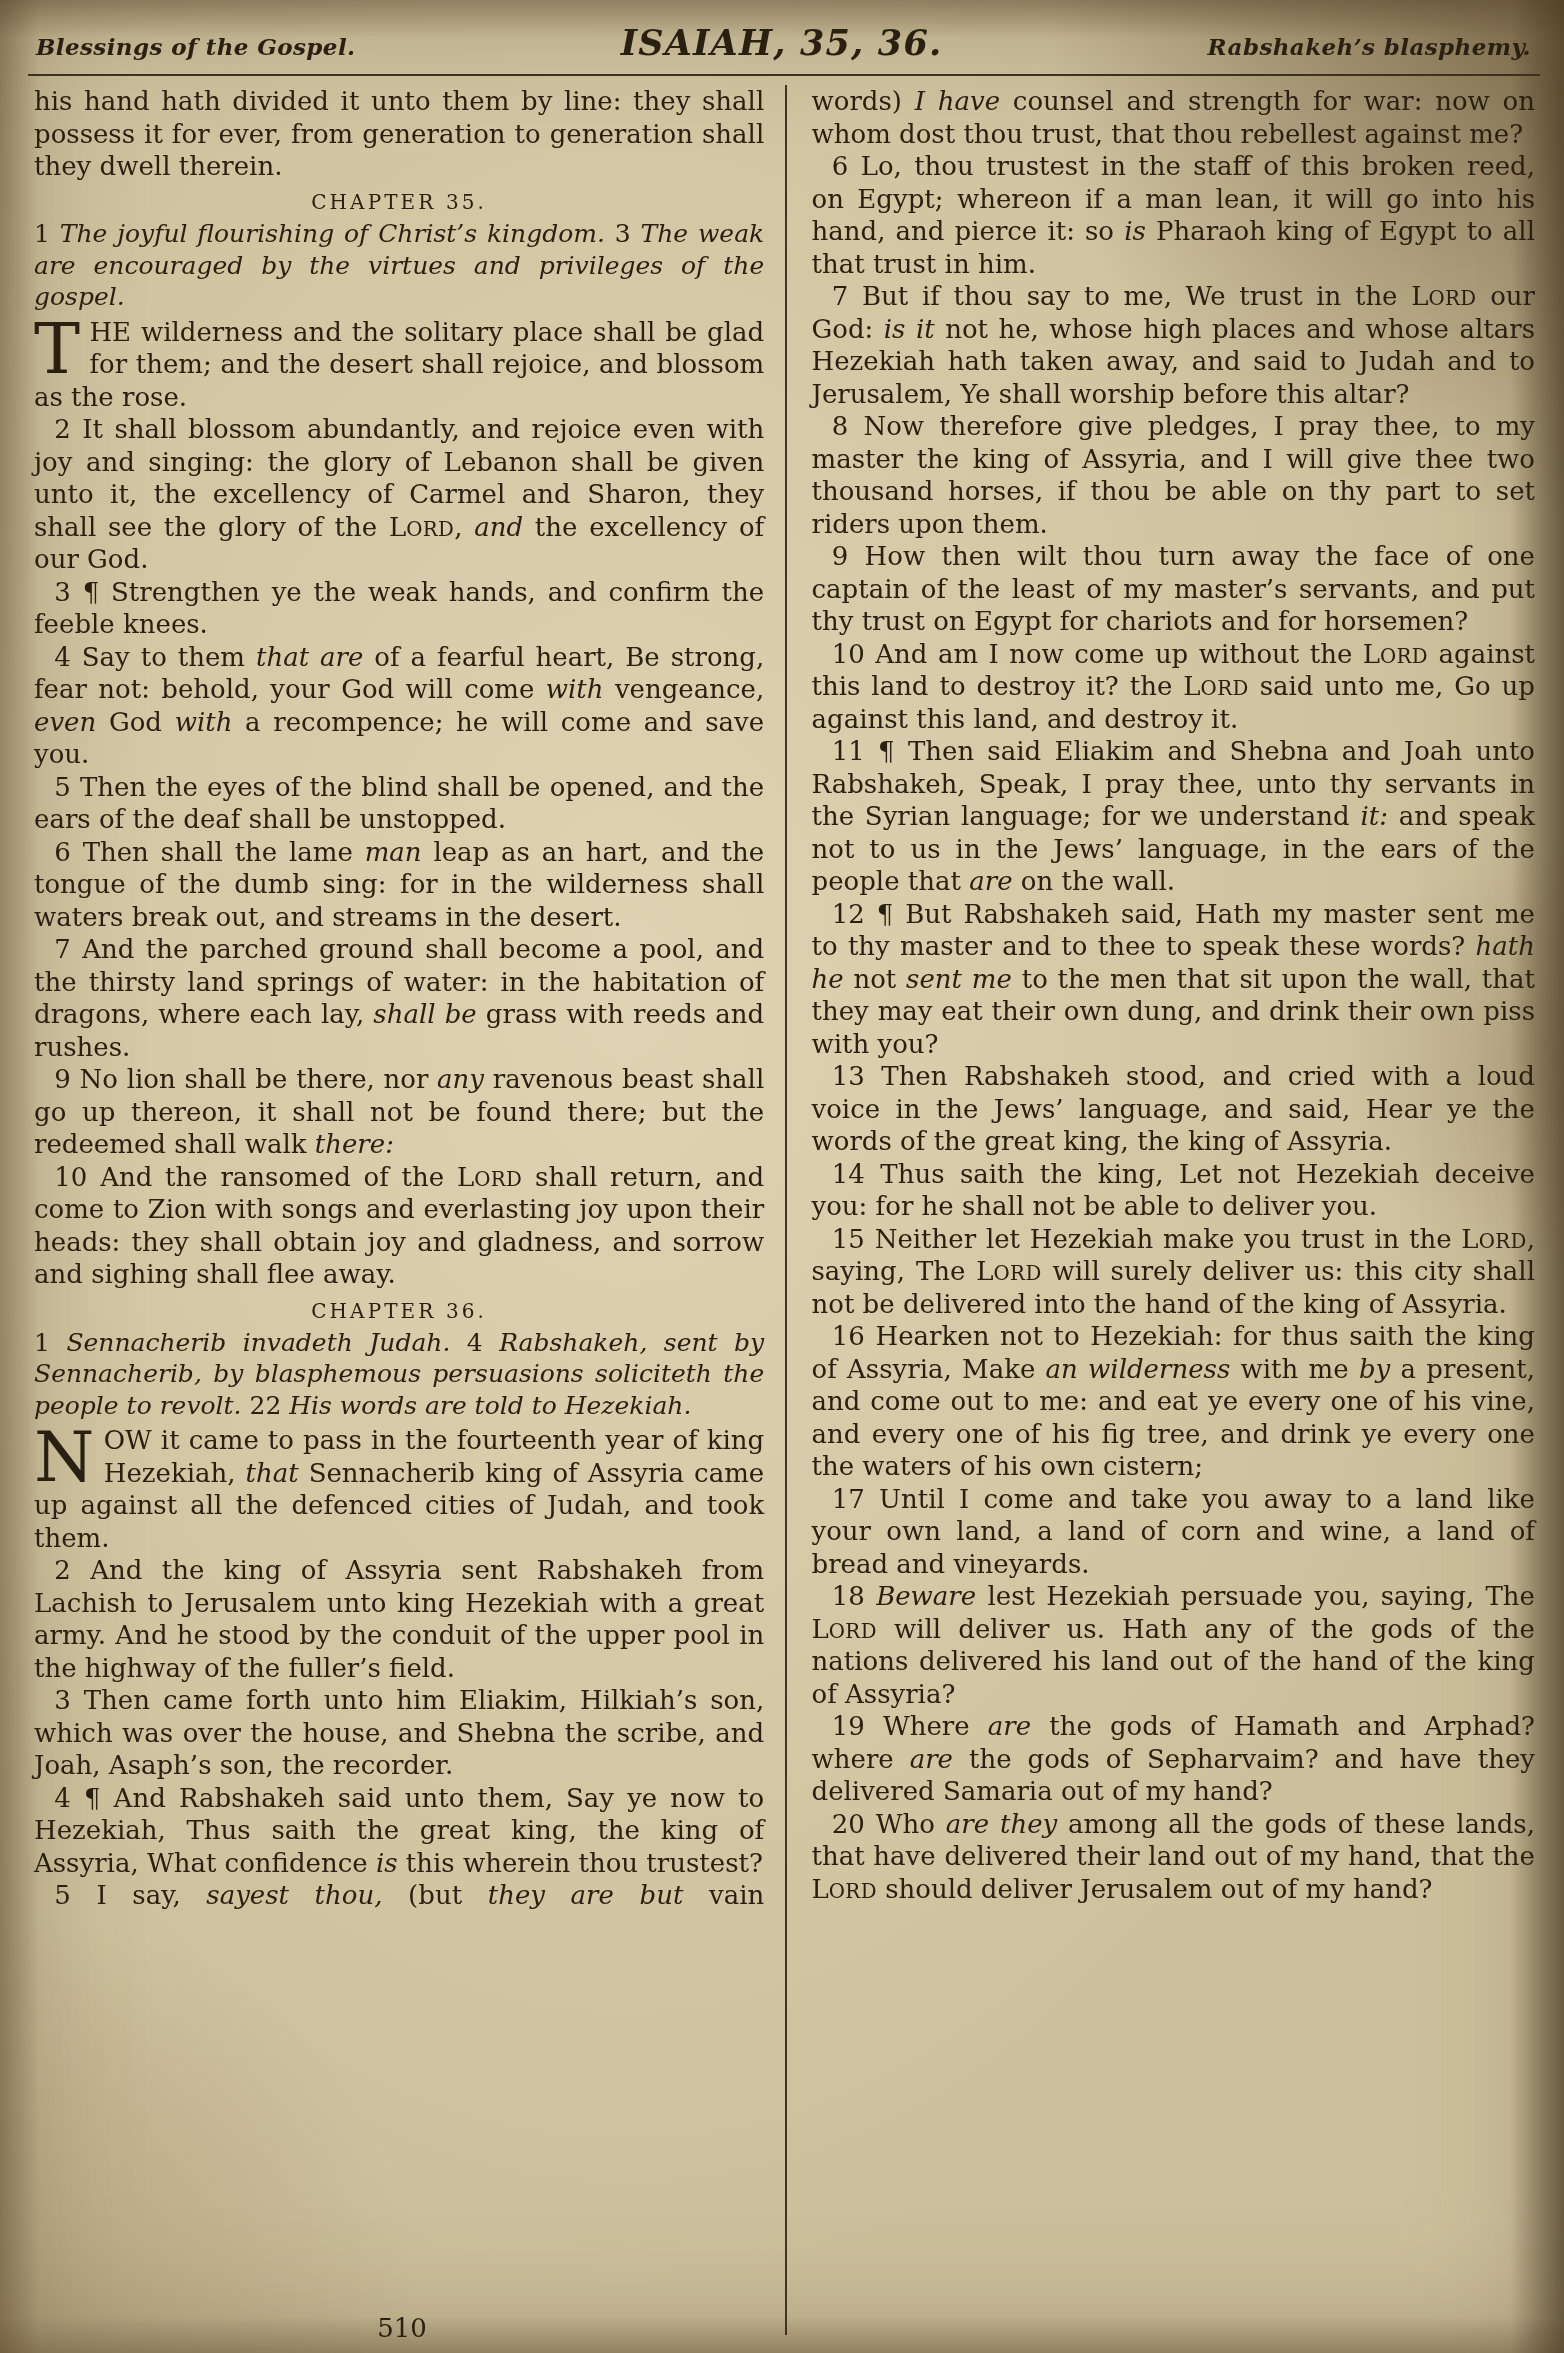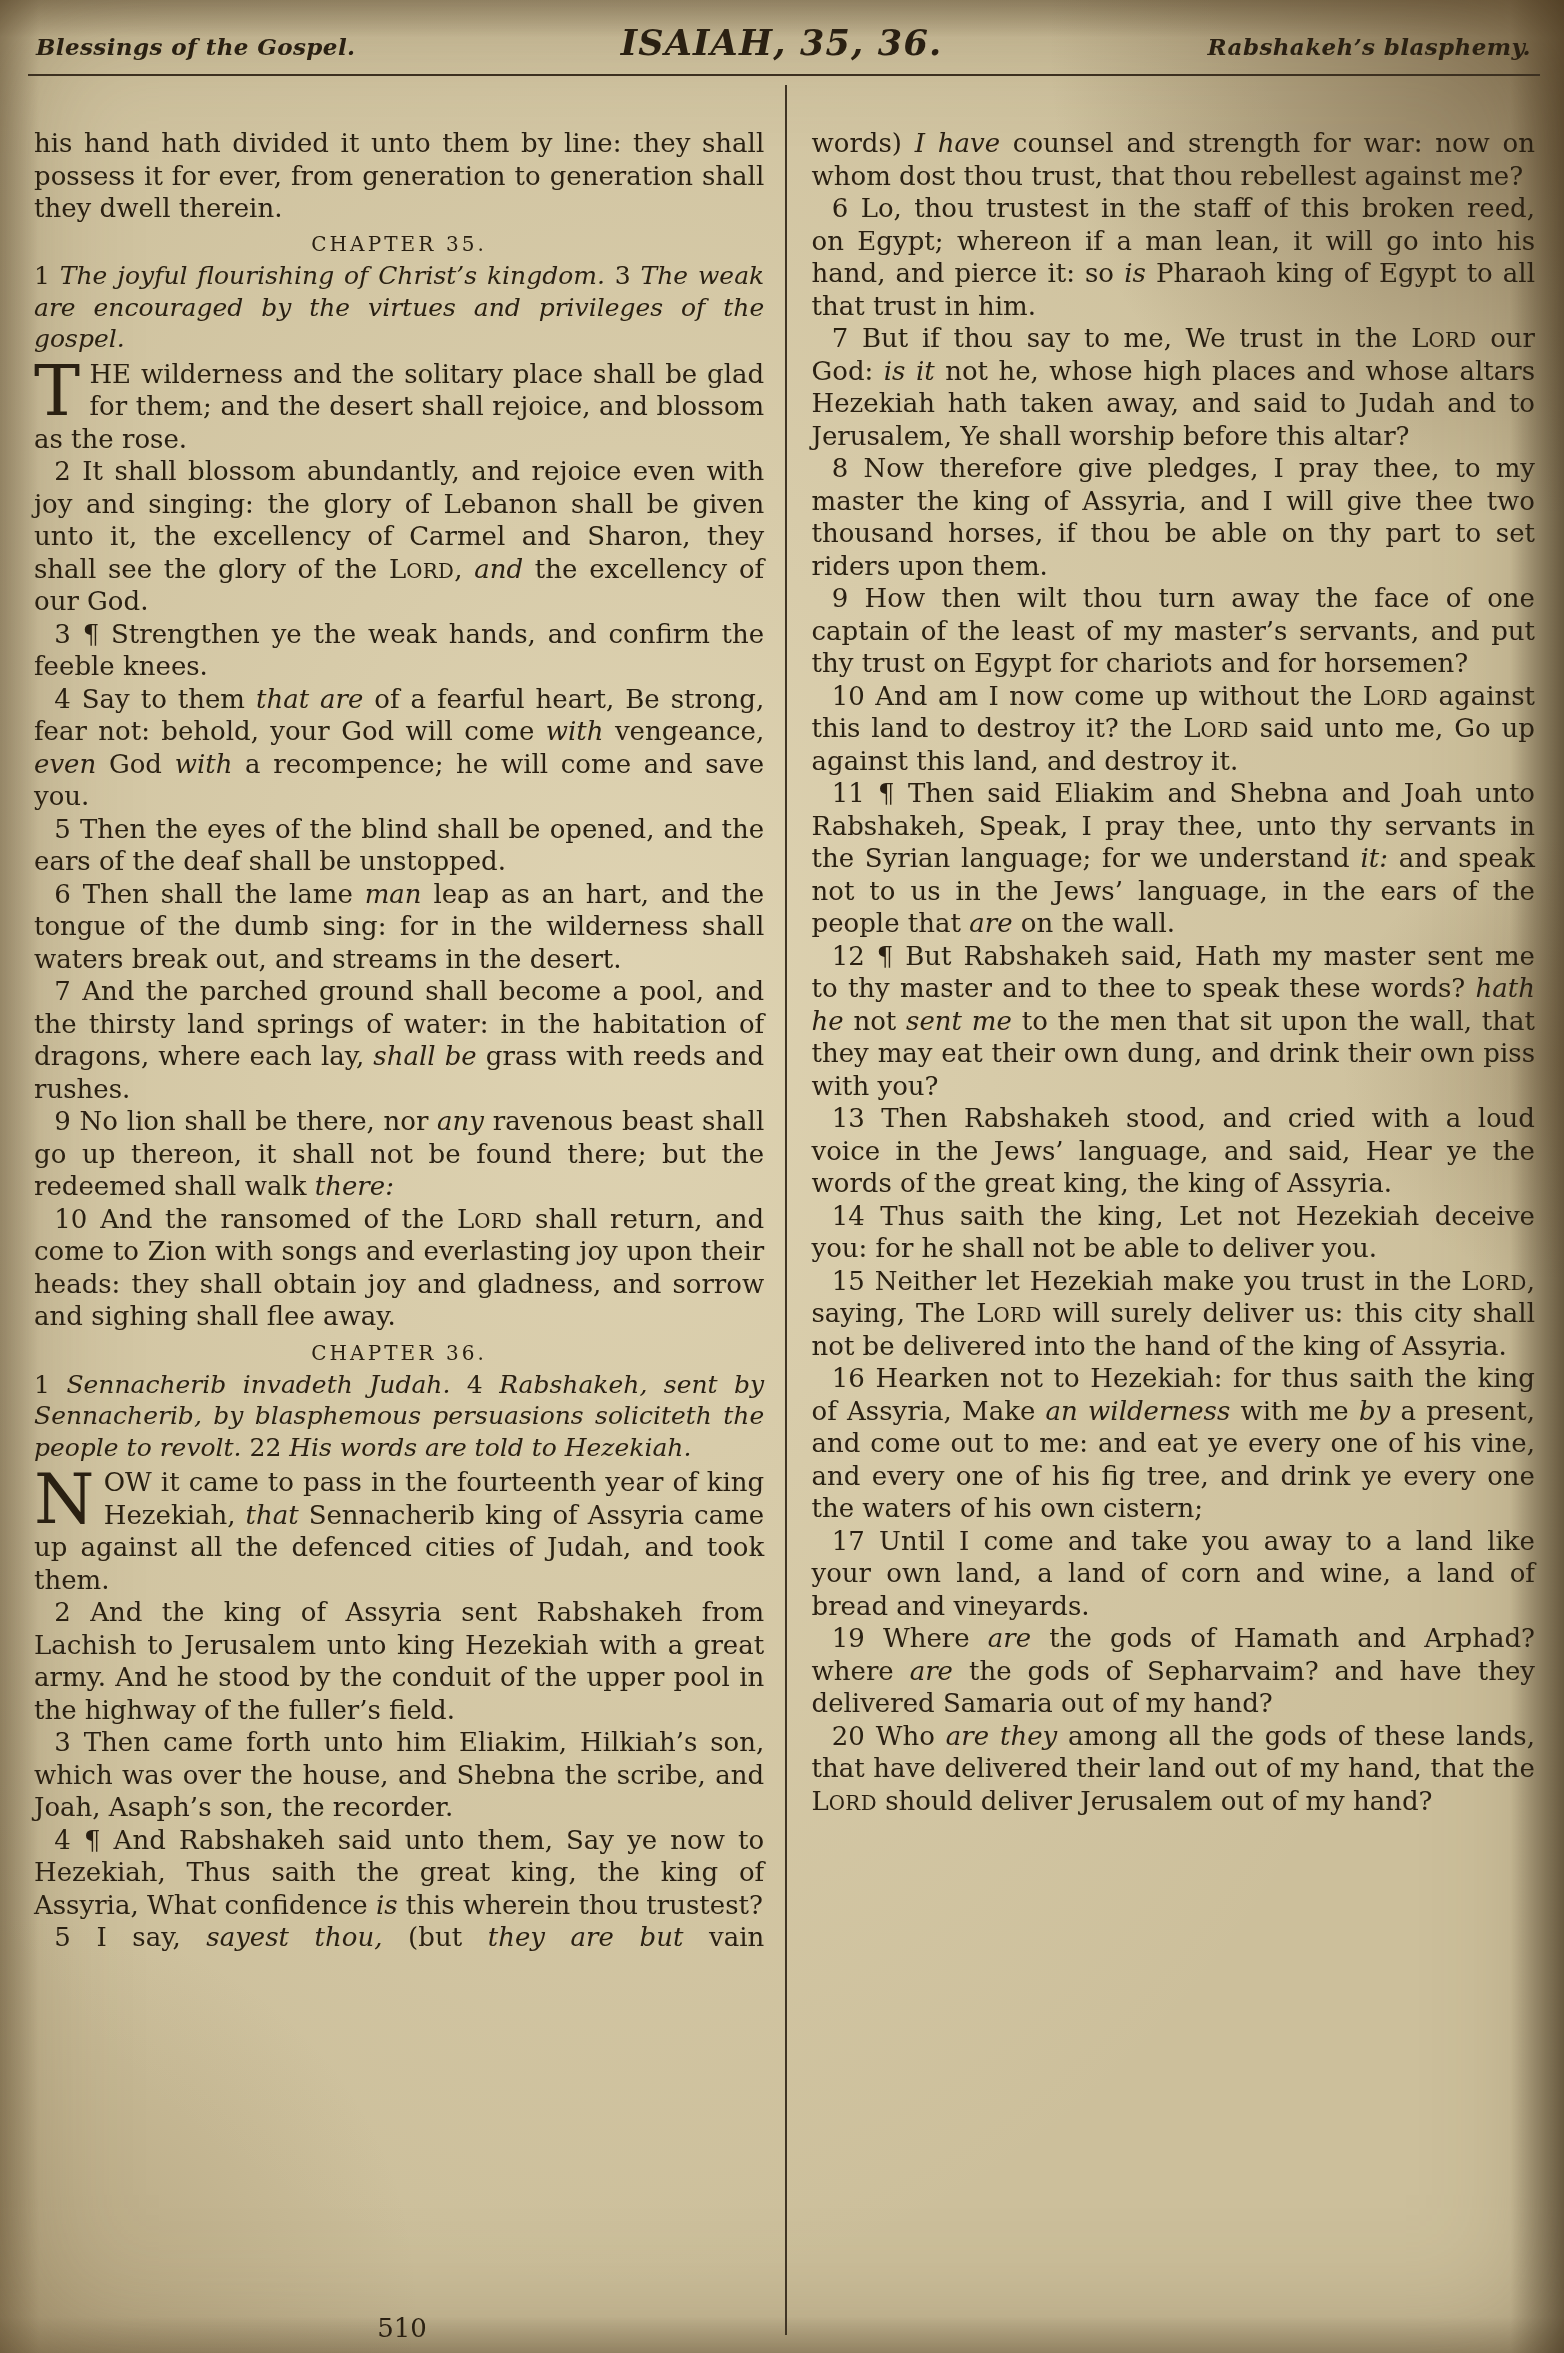--- a/index.html
+++ b/index.html
@@ -26,21 +26,21 @@
   .h-center{ font-size:35px; font-weight:bold; letter-spacing:1.2px;font-style:italic; }
 
   .rule{ position:absolute; top:74px; left:28px; right:25px; height:2.3px; background:var(--rule); }
 
   .columns{ position:absolute; top:85px; left:34px; right:30px; bottom:19px; display:flex; }
   .col{ width:50%; text-align:justify; font-size:26px; line-height:1.25; hyphens:auto; }
   .col-left{ padding-right:20.3px; }
   .col-right{ padding-left:25px; border-left:2.3px solid #403525; }
 
   p{ margin:0; }
-  .blk-para{ text-indent:0;margin-top:42px; }
+  .blk-para{ text-indent:0; }
   .blk-verse{ text-indent:20.3px; }
   .blk-dropcap{ text-indent:0; }
   .blk-chapter{ text-align:center; text-indent:0; font-size:20px; letter-spacing:3.1px;
                 font-weight:normal; margin:7.8px 0 3.1px; }
   .blk-summary{ font-size:25px; line-height:1.26; margin-bottom:3.1px; }
 
   .dropcap{ float:left; font-size:69px; line-height:0.76; padding:7px 9.4px 0 0; }
   .lord .sc{ font-size:0.76em; letter-spacing:0.4px; }
   .j-last{ text-align-last:justify; }
 
@@ -89,20 +89,21 @@
         <p class="blk-verse">8 Now therefore give pledges, I pray thee, to my master the king of Assyria, and I will give thee two thousand horses, if thou be able on thy part to set riders upon them.</p>
         <p class="blk-verse">9 How then wilt thou turn away the face of one captain of the least of my master’s servants, and put thy trust on Egypt for chariots and for horsemen?</p>
         <p class="blk-verse">10 And am I now come up without the <span class="lord">L<span class="sc">ORD</span></span> against this land to destroy it? the <span class="lord">L<span class="sc">ORD</span></span> said unto me, Go up against this land, and destroy it.</p>
         <p class="blk-verse">11 ¶ Then said Eliakim and Shebna and Joah unto Rabshakeh, Speak, I pray thee, unto thy servants in the Syrian language; for we understand <i>it:</i> and speak not to us in the Jews’ language, in the ears of the people that <i>are</i> on the wall.</p>
         <p class="blk-verse">12 ¶ But Rabshakeh said, Hath my master sent me to thy master and to thee to speak these words? <i>hath he</i> not <i>sent me</i> to the men that sit upon the wall, that they may eat their own dung, and drink their own piss with you?</p>
         <p class="blk-verse">13 Then Rabshakeh stood, and cried with a loud voice in the Jews’ language, and said, Hear ye the words of the great king, the king of Assyria.</p>
         <p class="blk-verse">14 Thus saith the king, Let not Hezekiah deceive you: for he shall not be able to deliver you.</p>
         <p class="blk-verse">15 Neither let Hezekiah make you trust in the <span class="lord">L<span class="sc">ORD</span></span>, saying, The <span class="lord">L<span class="sc">ORD</span></span> will surely deliver us: this city shall not be delivered into the hand of the king of Assyria.</p>
         <p class="blk-verse">16 Hearken not to Hezekiah: for thus saith the king of Assyria, Make <i>an wilderness</i> with me <i>by</i> a present, and come out to me: and eat ye every one of his vine, and every one of his fig tree, and drink ye every one the waters of his own cistern;</p>
         <p class="blk-verse">17 Until I come and take you away to a land like your own land, a land of corn and wine, a land of bread and vineyards.</p>
+        <p class="blk-verse">18 <i>Beware</i> lest Hezekiah persuade you, saying, The <span class="lord">L<span class="sc">ORD</span></span> will deliver us. Hath any of the gods of the nations delivered his land out of the hand of the king of Assyria?</p>
         <p class="blk-verse">19 Where <i>are</i> the gods of Hamath and Arphad? where <i>are</i> the gods of Sepharvaim? and have they delivered Samaria out of my hand?</p>
         <p class="blk-verse">20 Who <i>are they</i> among all the gods of these lands, that have delivered their land out of my hand, that the <span class="lord">L<span class="sc">ORD</span></span> should deliver Jerusalem out of my hand?</p>
       </div>
   </div>
 
   <div class="page-number">510</div>
 
 </div>
 
 

